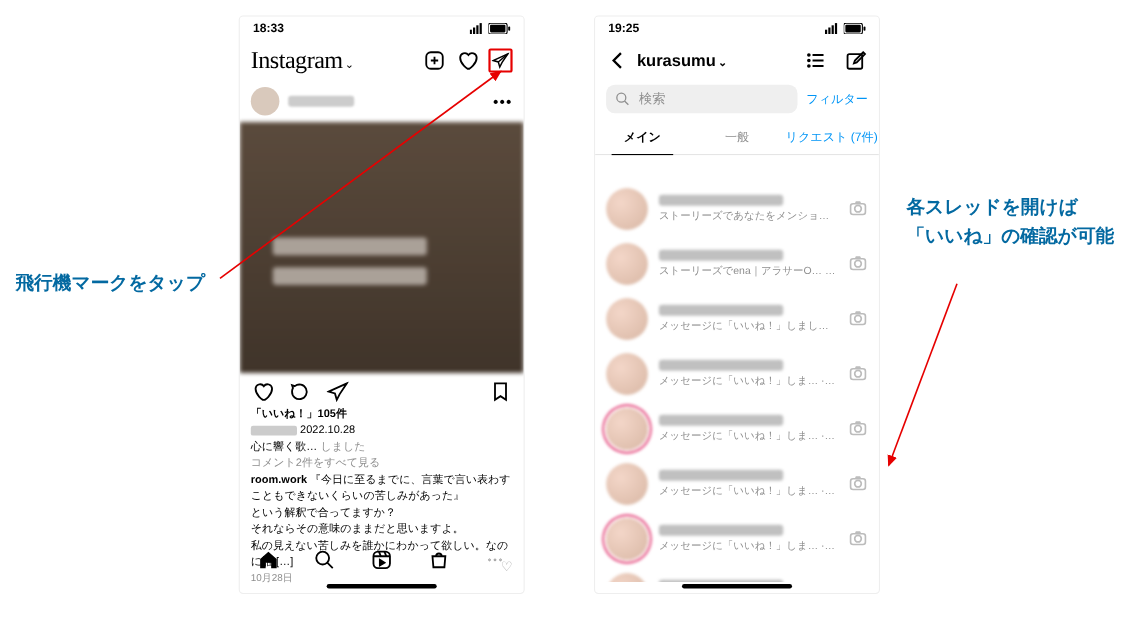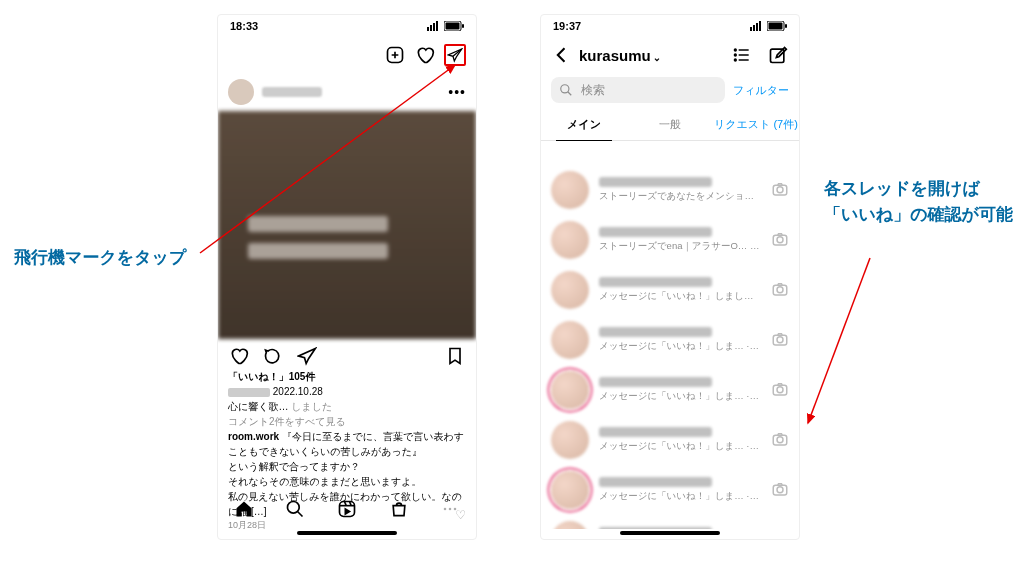--- a/index.html
+++ b/index.html
@@ -169,20 +169,21 @@
           <svg width="20" height="10" viewBox="0 0 20 10">
             <rect x="0" y="0" width="17" height="10" rx="2" fill="none" stroke="#000"></rect>
             <rect x="1.5" y="1.5" width="14" height="7" rx="1"></rect>
             <rect x="18" y="3" width="2" height="4" rx="1"></rect>
           </svg>
         </span>
     </span>
   </div>
 
   <div class="ig-header">
+    <span class="ig-logo"><span>Instagram</span><span class="chev">⌄</span></span>
     <span class="spacer"></span>
     <span class="hicon">
         <svg viewBox="0 0 24 24" fill="none" stroke="#000" stroke-width="2">
           <rect x="3" y="3" width="18" height="18" rx="5"></rect>
           <line x1="12" y1="8" x2="12" y2="16"></line>
           <line x1="8" y1="12" x2="16" y2="12"></line>
         </svg>
       </span>
     <span class="hicon">
         <svg viewBox="0 0 24 24" fill="none" stroke="#000" stroke-width="2">
@@ -279,21 +280,21 @@
           <circle cx="12" cy="12" r="1"></circle>
           <circle cx="18" cy="12" r="1"></circle>
         </svg>
       </span>
   </div>
   <div class="home-indicator"></div>
 </div>
 
 <div class="phone phone-right">
   <div class="statusbar">
-    <span>19:37</span>
+    <span>19:25</span>
     <span class="status-icons">
       <span class="sig">
           <svg width="14" height="10" viewBox="0 0 14 10">
             <rect x="0" y="6" width="2" height="4"></rect>
             <rect x="3" y="4" width="2" height="6"></rect>
             <rect x="6" y="2" width="2" height="8"></rect>
             <rect x="9" y="0" width="2" height="10"></rect>
           </svg>
         </span>
       <span class="batt">

